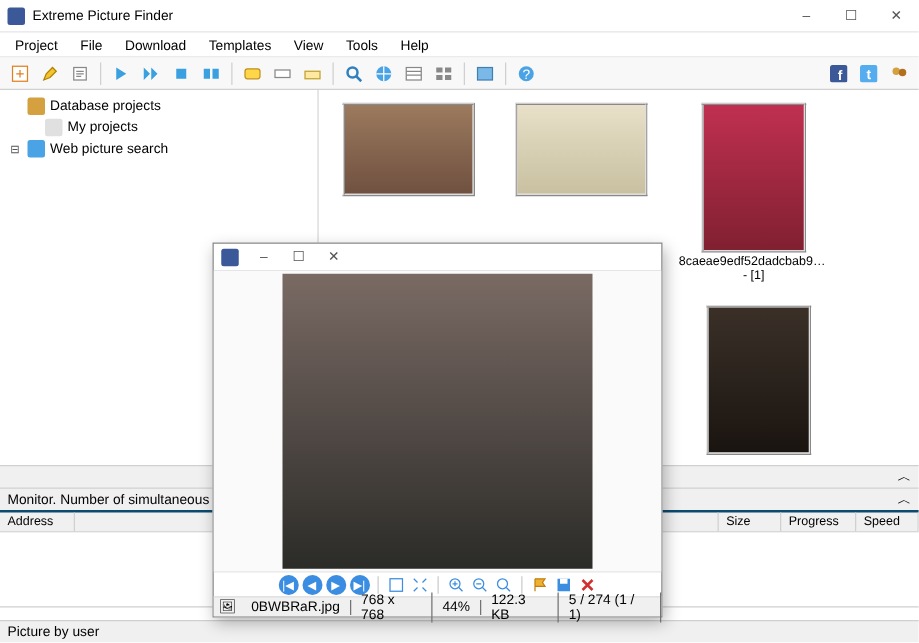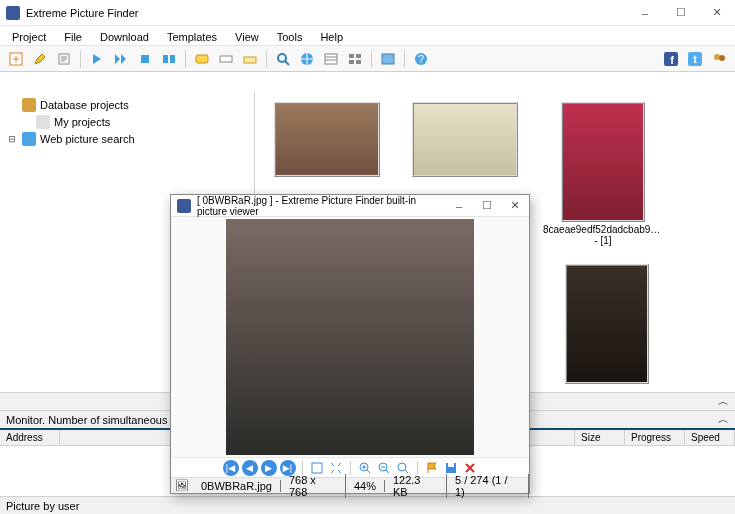--- a/index.html
+++ b/index.html
@@ -13,21 +13,21 @@
   .winbtn { width: 36px; height: 24px; display: flex; align-items: center; justify-content: center; color: #555; cursor: pointer; }
 
   .menubar { height: 20px; display: flex; align-items: flex-end; padding: 0 4px; gap: 2px; border-bottom: 1px solid #e5e5e5; }
   .menuitem { padding: 2px 8px; cursor: pointer; }
 
   .toolbar { height: 26px; display: flex; align-items: center; padding: 0 4px; border-bottom: 1px solid #d0d0d0; background: #f8f8f8; }
   .tbbtn { width: 22px; height: 22px; margin: 0 1px; display: flex; align-items: center; justify-content: center; cursor: pointer; border: 1px solid transparent; border-radius: 2px; }
   .tbsep { width: 1px; height: 18px; background: #d0d0d0; margin: 0 4px; }
   .tbspacer { flex: 1; }
 
-  .mainarea { display: flex; height: 300px; margin-top: 20px; }
+  .mainarea { display: flex; height: 300px; }
   .tree { width: 255px; border-right: 1px solid #d0d0d0; padding: 4px 6px; overflow: hidden; }
   .tnode { display: flex; align-items: center; height: 17px; cursor: pointer; white-space: nowrap; }
   .tnode .exp { width: 12px; text-align: center; color: #555; font-size: 9px; }
   .tnode .ico { width: 14px; height: 14px; margin: 0 4px; background: #4aa3e5; border-radius: 2px; }
   .tnode.sel span.lbl { background: #cce8ff; }
   .cnt { color: #888; margin-left: 4px; }
 
   .content { flex: 1; display: flex; flex-direction: column; }
   .pathbar { height: 18px; background: #f0f0f0; display: flex; align-items: center; padding: 0 6px; border-bottom: 1px solid #d0d0d0; font-weight: bold; }
   .pathbar .fld { margin-left: auto; width: 16px; height: 12px; background: #f7c95a; border-radius: 2px; }
@@ -256,21 +256,20 @@
 </div>
 <div style="height:60px;background:#fff;border-bottom:1px solid #d0d0d0"></div>
 
 <div class="footer">
   <span>Picture by user</span>
 </div>
 
 <div class="viewer">
   <div class="titlebar">
     <div class="ico"></div>
-    <div class="title" style="font-size:10px">[ 0BWBRaR.jpg ] - Extreme Picture Finder built-in picture viewer</div>
     <div class="winctl">
       <div class="winbtn" style="width:28px;height:20px">–</div>
       <div class="winbtn" style="width:28px;height:20px">☐</div>
       <div class="winbtn" style="width:28px;height:20px">✕</div>
     </div>
   </div>
   <div class="vcanvas">
     <div class="vimg"></div>
   </div>
   <div class="vtoolbar">

